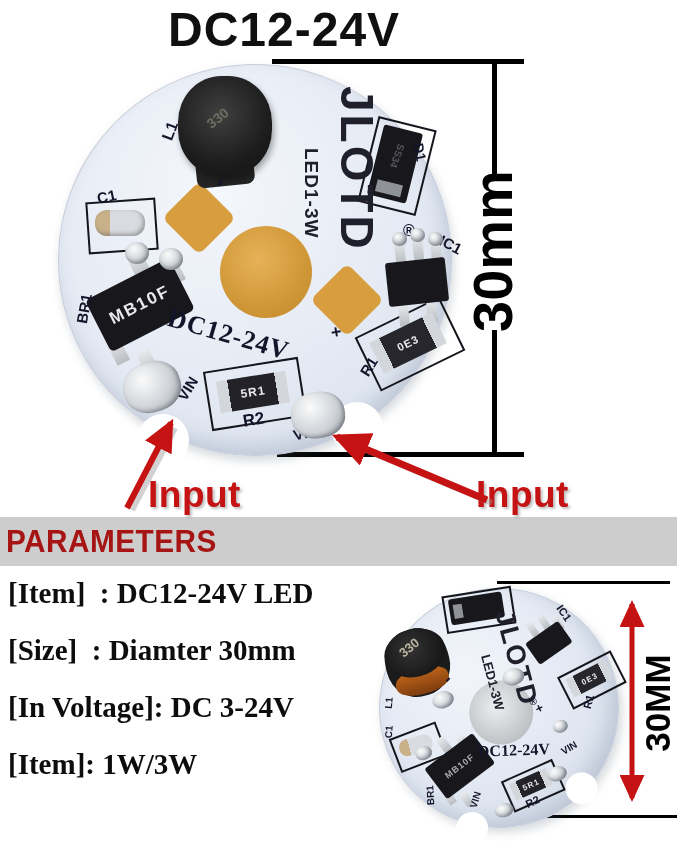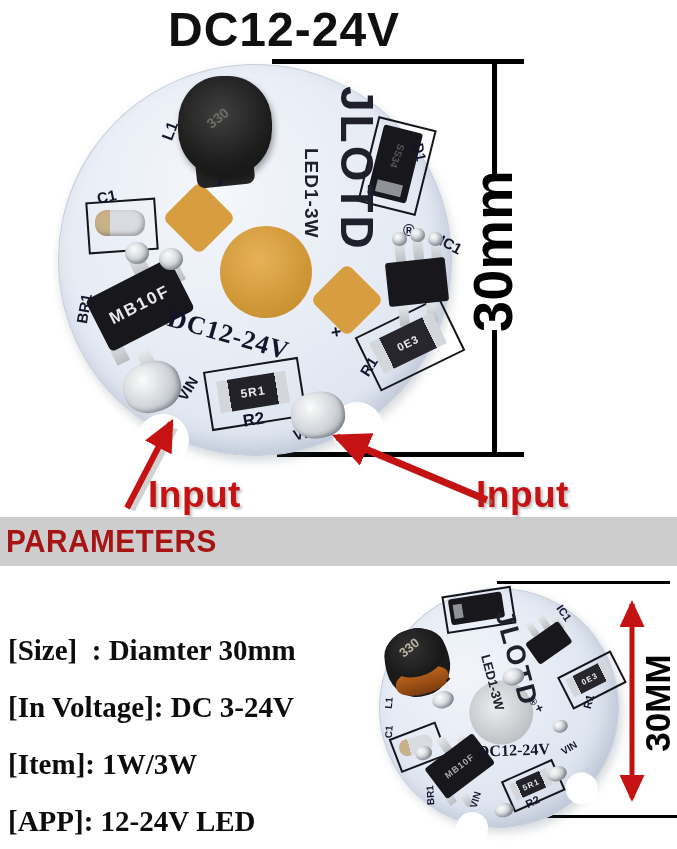--- a/index.html
+++ b/index.html
@@ -131,24 +131,24 @@
   <div class="vtext" style="left:462px;top:332px;width:154px;height:62px;line-height:62px;transform:rotate(-90deg);
               font-size:56px;font-weight:600;text-align:center;">30mm</div>
 
   <div class="inputlbl" style="left:148px;top:474px;">Input</div>
   <div class="inputlbl" style="left:476px;top:474px;">Input</div>
 
   <div class="parbar" style="top:517px;height:49px;background:#cdcdcd;">
     <div style="position:absolute;left:6px;top:0;line-height:49px;font-size:32px;font-weight:700;
                 color:#a61414;transform:scaleX(.93);transform-origin:left center;letter-spacing:0.5px;">PARAMETERS</div>
   </div>
+  <div class="prow" style="top:577px;">[Item]  : DC12-24V LED</div>
   <div class="prow" style="top:634px;text-align:right;">[Size]  : Diamter 30mm</div>
   <div class="prow" style="top:691px;">[In Voltage]: DC 3-24V</div>
   <div class="prow" style="top:748px;">[Item]: 1W/3W</div>
-  <div class="prow" style="top:805px;">[APP]: 12-24V LED</div>
 
   <div class="photo" style="left:365px;top:572px;width:312px;height:277px;z-index:6;">
     <div class="pcb" style="left:14px;top:16px;width:238px;height:238px;transform:rotate(-15deg);
                 background:radial-gradient(circle at 40% 32%,#f2f5fa 0%,#e4eaf4 45%,#d9e1ec 80%,#cfd8e5 100%);">
 
       <div class="notch" style="left:46px;top:212px;width:32px;height:32px;"></div>
       <div class="notch" style="left:162px;top:202px;width:32px;height:32px;"></div>
 
       <div class="comp" style="left:20px;top:20px;width:64px;height:68px;border-radius:46%;background:#1b1b1b;">
         <span style="position:absolute;left:5px;top:40px;width:54px;height:26px;border-radius:45%;

